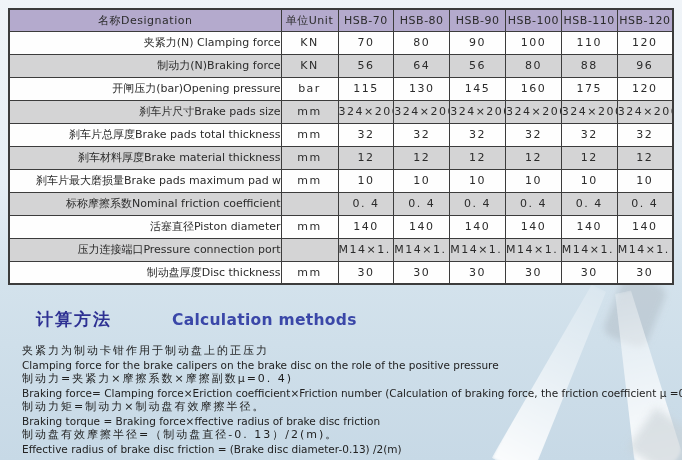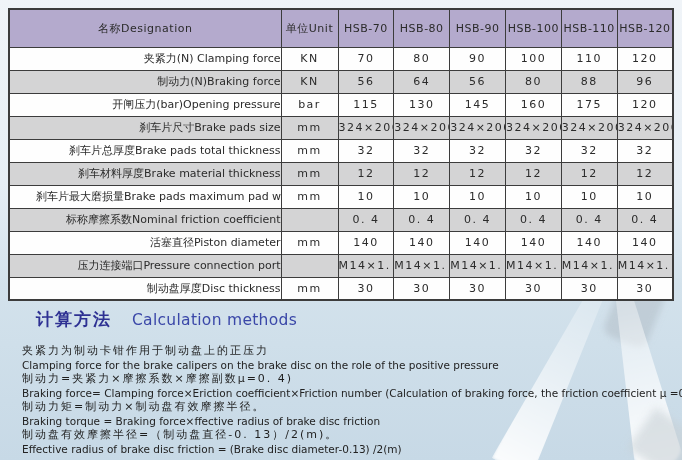--- a/index.html
+++ b/index.html
@@ -24,35 +24,35 @@
              background:rgba(178,190,198,0.55); border-radius:10px; filter:blur(3px); position:absolute; }
   .corner-haze { position:absolute; left:636px; top:420px; width:60px; height:50px;
                  background:rgba(200,208,214,0.6); transform:rotate(35deg); filter:blur(4px); }
 
   
   .spec-table { position:absolute; left:8px; top:8px; width:666px;
                 border-collapse:collapse; table-layout:fixed;
                 border:2px solid #3c3c3c; }
   .spec-table th, .spec-table td { border:1px solid #3c3c3c; vertical-align:middle;
                 text-align:center; color:#2b2b2b; overflow:hidden; white-space:nowrap; }
-  .spec-table th { height:38px; font-size:11px; font-weight:normal;
+  .spec-table th { height:22px; font-size:11px; font-weight:normal;
                 background:#b4aacd; letter-spacing:0.5px; }
   .spec-table td { height:23px; font-size:11px; }
   th.col-name { width:272px; }
   th.col-unit { width:57px;margin-left:17px; }
   td.cell-name { text-align:right; padding-left:26px; font-size:11px; }
   td.cell-unit, td.cell-value { letter-spacing:1.5px; }
   tr.row-white td { background:#fefefe; }
   tr.row-gray td { background:#d4d4d5; }
 
   
   .calc-title { position:absolute; left:36px; top:308px; display:flex; align-items:baseline; gap:20px; }
   .calc-title .zh { font-family:"DejaVu Serif","Liberation Serif",serif; font-weight:bold;
                     font-size:17px; letter-spacing:2px; color:#2e3193; }
-  .calc-title .en { font-size:15.5px; font-weight:normal; color:#3a47a8; letter-spacing:0.3px; }
+  .calc-title .en { font-size:15.5px; font-weight:bold; color:#3a47a8; letter-spacing:0.3px;margin-left:40px; }
 
   .calc-lines { position:absolute; left:22px; top:344px; width:650px; }
   .calc-lines p { height:14px; line-height:14px; white-space:nowrap; }
   .calc-lines p.line-zh { font-size:11px; letter-spacing:2px; color:#1e1e1e; }
   .calc-lines p.line-en { font-size:10.5px; letter-spacing:0; color:#222; }
 </style>
 </head>
 <body>
 
 <div class="page">

